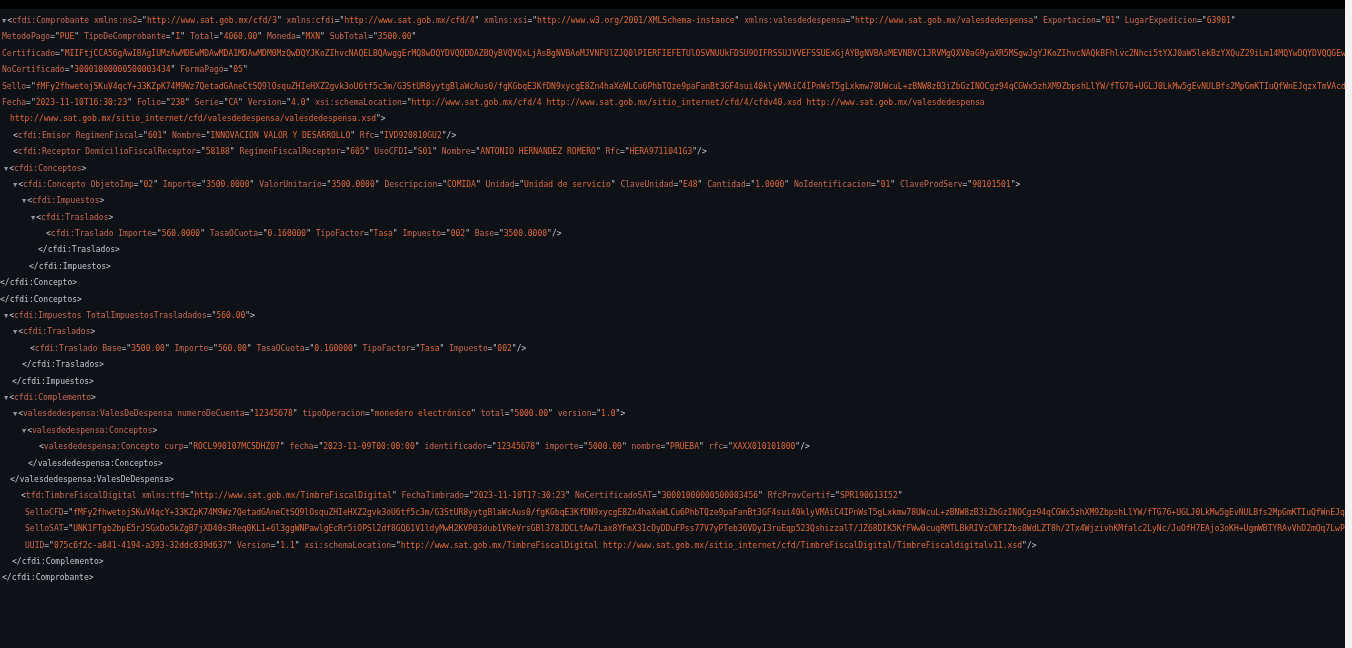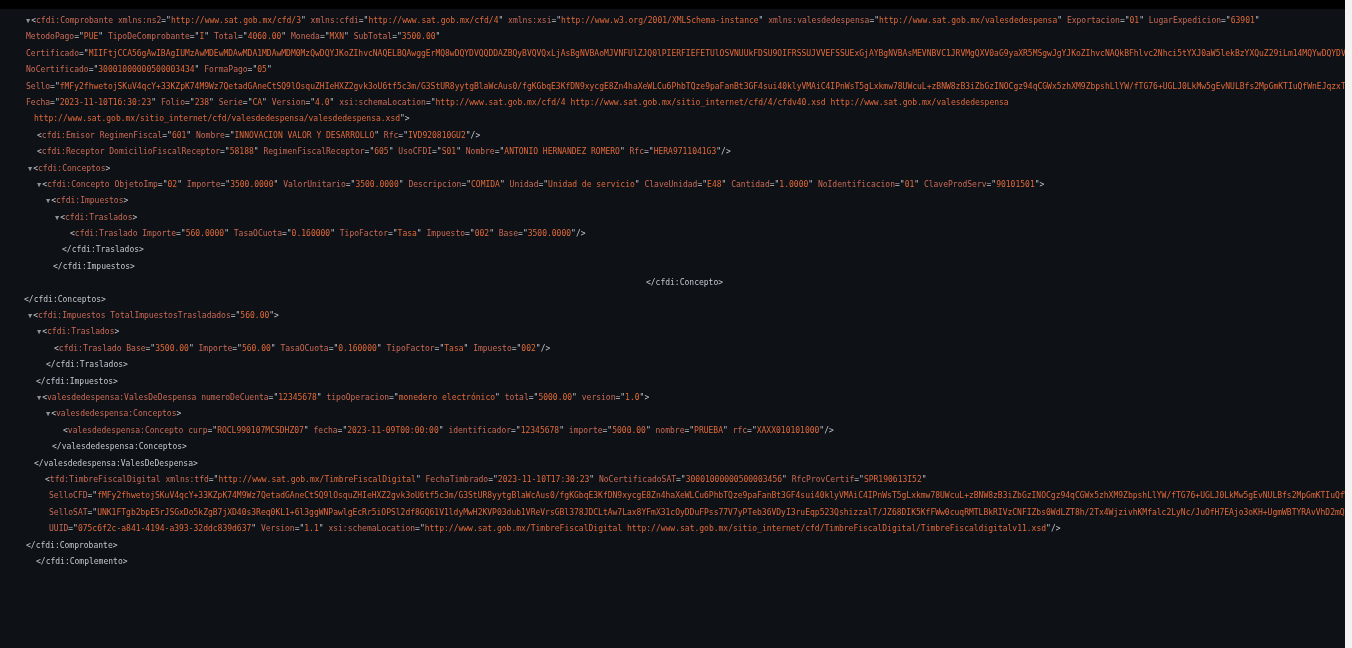--- a/index.html
+++ b/index.html
@@ -7,21 +7,21 @@
     width:1352px;height:648px;overflow:hidden;position:relative;
     background:var(--background,#0e1116);
     font-family:"DejaVu Sans Mono", monospace;
   }
   .topbar{position:absolute;top:0;left:0;height:9px;background:var(--topbar,#000);width:1345px;}
   .scrollbar{position:absolute;top:0;right:0;width:7px;height:648px;background:var(--scrollbar,#f2f2f2);}
   .xml{
     position:absolute;top:13px;left:0;right:7px;bottom:0;overflow:hidden;
     font-size:8px;line-height:16.4px;
   }
-  .line{white-space:pre;height:16.4px;overflow:hidden;margin-left:24px;}
+  .line{white-space:pre;height:16.4px;overflow:hidden;}
   .punct{color:var(--punct,#c3c8cf);}
   .tag{color:var(--tag,#cb6a55);}
   .attr{color:var(--attr,#cb6a55);}
   .val{color:var(--val,#e26a3a);}
   .arrow{color:var(--arrow,#8f949b);font-size:7px;margin-right:1px;}
 </style>
 </head>
 <body>
 
 <div class="topbar"></div>
@@ -36,31 +36,32 @@
     <div class="line" style="padding-left: 10px;"><span class="val">http://www.sat.gob.mx/sitio_internet/cfd/valesdedespensa/valesdedespensa.xsd</span><span class="punct">"&gt;</span></div>
     <div class="line" style="padding-left: 13px;"><span class="punct">&lt;</span><span class="tag">cfdi:Emisor</span><span class="attr"> RegimenFiscal</span><span class="punct">="</span><span class="val">601</span><span class="punct">"</span><span class="attr"> Nombre</span><span class="punct">="</span><span class="val">INNOVACION VALOR Y DESARROLLO</span><span class="punct">"</span><span class="attr"> Rfc</span><span class="punct">="</span><span class="val">IVD920810GU2</span><span class="punct">"</span><span class="punct">/&gt;</span></div>
     <div class="line" style="padding-left: 13px;"><span class="punct">&lt;</span><span class="tag">cfdi:Receptor</span><span class="attr"> DomicilioFiscalReceptor</span><span class="punct">="</span><span class="val">58188</span><span class="punct">"</span><span class="attr"> RegimenFiscalReceptor</span><span class="punct">="</span><span class="val">605</span><span class="punct">"</span><span class="attr"> UsoCFDI</span><span class="punct">="</span><span class="val">S01</span><span class="punct">"</span><span class="attr"> Nombre</span><span class="punct">="</span><span class="val">ANTONIO HERNANDEZ ROMERO</span><span class="punct">"</span><span class="attr"> Rfc</span><span class="punct">="</span><span class="val">HERA9711041G3</span><span class="punct">"</span><span class="punct">/&gt;</span></div>
     <div class="line" style="padding-left: 4px;"><span class="arrow">▼</span><span class="punct">&lt;</span><span class="tag">cfdi:Conceptos</span><span class="punct">&gt;</span></div>
     <div class="line" style="padding-left: 13px;"><span class="arrow">▼</span><span class="punct">&lt;</span><span class="tag">cfdi:Concepto</span><span class="attr"> ObjetoImp</span><span class="punct">="</span><span class="val">02</span><span class="punct">"</span><span class="attr"> Importe</span><span class="punct">="</span><span class="val">3500.0000</span><span class="punct">"</span><span class="attr"> ValorUnitario</span><span class="punct">="</span><span class="val">3500.0000</span><span class="punct">"</span><span class="attr"> Descripcion</span><span class="punct">="</span><span class="val">COMIDA</span><span class="punct">"</span><span class="attr"> Unidad</span><span class="punct">="</span><span class="val">Unidad de servicio</span><span class="punct">"</span><span class="attr"> ClaveUnidad</span><span class="punct">="</span><span class="val">E48</span><span class="punct">"</span><span class="attr"> Cantidad</span><span class="punct">="</span><span class="val">1.0000</span><span class="punct">"</span><span class="attr"> NoIdentificacion</span><span class="punct">="</span><span class="val">01</span><span class="punct">"</span><span class="attr"> ClaveProdServ</span><span class="punct">="</span><span class="val">90101501</span><span class="punct">"</span><span class="punct">&gt;</span></div>
     <div class="line" style="padding-left: 22px;"><span class="arrow">▼</span><span class="punct">&lt;</span><span class="tag">cfdi:Impuestos</span><span class="punct">&gt;</span></div>
     <div class="line" style="padding-left: 31px;"><span class="arrow">▼</span><span class="punct">&lt;</span><span class="tag">cfdi:Traslados</span><span class="punct">&gt;</span></div>
     <div class="line" style="padding-left: 46px;"><span class="punct">&lt;</span><span class="tag">cfdi:Traslado</span><span class="attr"> Importe</span><span class="punct">="</span><span class="val">560.0000</span><span class="punct">"</span><span class="attr"> TasaOCuota</span><span class="punct">="</span><span class="val">0.160000</span><span class="punct">"</span><span class="attr"> TipoFactor</span><span class="punct">="</span><span class="val">Tasa</span><span class="punct">"</span><span class="attr"> Impuesto</span><span class="punct">="</span><span class="val">002</span><span class="punct">"</span><span class="attr"> Base</span><span class="punct">="</span><span class="val">3500.0000</span><span class="punct">"</span><span class="punct">/&gt;</span></div>
     <div class="line" style="padding-left: 38px;"><span class="punct">&lt;/cfdi:Traslados&gt;</span></div>
     <div class="line" style="padding-left: 29px;"><span class="punct">&lt;/cfdi:Impuestos&gt;</span></div>
-    <div class="line" style=" text-align: center;"><span class="punct">&lt;/cfdi:Concepto&gt;</span></div>
+    <div class="line" style=""><span class="punct">&lt;/cfdi:Concepto&gt;</span></div>
     <div class="line" style=""><span class="punct">&lt;/cfdi:Conceptos&gt;</span></div>
     <div class="line" style="padding-left: 4px;"><span class="arrow">▼</span><span class="punct">&lt;</span><span class="tag">cfdi:Impuestos</span><span class="attr"> TotalImpuestosTrasladados</span><span class="punct">="</span><span class="val">560.00</span><span class="punct">"</span><span class="punct">&gt;</span></div>
     <div class="line" style="padding-left: 13px;"><span class="arrow">▼</span><span class="punct">&lt;</span><span class="tag">cfdi:Traslados</span><span class="punct">&gt;</span></div>
     <div class="line" style="padding-left: 30px;"><span class="punct">&lt;</span><span class="tag">cfdi:Traslado</span><span class="attr"> Base</span><span class="punct">="</span><span class="val">3500.00</span><span class="punct">"</span><span class="attr"> Importe</span><span class="punct">="</span><span class="val">560.00</span><span class="punct">"</span><span class="attr"> TasaOCuota</span><span class="punct">="</span><span class="val">0.160000</span><span class="punct">"</span><span class="attr"> TipoFactor</span><span class="punct">="</span><span class="val">Tasa</span><span class="punct">"</span><span class="attr"> Impuesto</span><span class="punct">="</span><span class="val">002</span><span class="punct">"</span><span class="punct">/&gt;</span></div>
     <div class="line" style="padding-left: 22px;"><span class="punct">&lt;/cfdi:Traslados&gt;</span></div>
     <div class="line" style="padding-left: 12px;"><span class="punct">&lt;/cfdi:Impuestos&gt;</span></div>
+    <div class="line" style="padding-left: 4px;"><span class="arrow">▼</span><span class="punct">&lt;</span><span class="tag">cfdi:Complemento</span><span class="punct">&gt;</span></div>
     <div class="line" style="padding-left: 13px;"><span class="arrow">▼</span><span class="punct">&lt;</span><span class="tag">valesdedespensa:ValesDeDespensa</span><span class="attr"> numeroDeCuenta</span><span class="punct">="</span><span class="val">12345678</span><span class="punct">"</span><span class="attr"> tipoOperacion</span><span class="punct">="</span><span class="val">monedero electrónico</span><span class="punct">"</span><span class="attr"> total</span><span class="punct">="</span><span class="val">5000.00</span><span class="punct">"</span><span class="attr"> version</span><span class="punct">="</span><span class="val">1.0</span><span class="punct">"</span><span class="punct">&gt;</span></div>
     <div class="line" style="padding-left: 22px;"><span class="arrow">▼</span><span class="punct">&lt;</span><span class="tag">valesdedespensa:Conceptos</span><span class="punct">&gt;</span></div>
     <div class="line" style="padding-left: 39px;"><span class="punct">&lt;</span><span class="tag">valesdedespensa:Concepto</span><span class="attr"> curp</span><span class="punct">="</span><span class="val">ROCL990107MCSDHZ07</span><span class="punct">"</span><span class="attr"> fecha</span><span class="punct">="</span><span class="val">2023-11-09T00:00:00</span><span class="punct">"</span><span class="attr"> identificador</span><span class="punct">="</span><span class="val">12345678</span><span class="punct">"</span><span class="attr"> importe</span><span class="punct">="</span><span class="val">5000.00</span><span class="punct">"</span><span class="attr"> nombre</span><span class="punct">="</span><span class="val">PRUEBA</span><span class="punct">"</span><span class="attr"> rfc</span><span class="punct">="</span><span class="val">XAXX010101000</span><span class="punct">"</span><span class="punct">/&gt;</span></div>
     <div class="line" style="padding-left: 28px;"><span class="punct">&lt;/valesdedespensa:Conceptos&gt;</span></div>
     <div class="line" style="padding-left: 10px;"><span class="punct">&lt;/valesdedespensa:ValesDeDespensa&gt;</span></div>
     <div class="line" style="padding-left: 21px;"><span class="punct">&lt;</span><span class="tag">tfd:TimbreFiscalDigital</span><span class="attr"> xmlns:tfd</span><span class="punct">="</span><span class="val">http://www.sat.gob.mx/TimbreFiscalDigital</span><span class="punct">"</span><span class="attr"> FechaTimbrado</span><span class="punct">="</span><span class="val">2023-11-10T17:30:23</span><span class="punct">"</span><span class="attr"> NoCertificadoSAT</span><span class="punct">="</span><span class="val">30001000000500003456</span><span class="punct">"</span><span class="attr"> RfcProvCertif</span><span class="punct">="</span><span class="val">SPR190613I52</span><span class="punct">"</span></div>
     <div class="line" style="padding-left: 25px;"><span class="attr">SelloCFD</span><span class="punct">="</span><span class="val">fMFy2fhwetojSKuV4qcY+33KZpK74M9Wz7QetadGAneCtSQ9lOsquZHIeHXZ2gvk3oU6tf5c3m/G3StUR8yytgBlaWcAus0/fgKGbqE3KfDN9xycgE8Zn4haXeWLCu6PhbTQze9paFanBt3GF4sui40klyVMAiC4IPnWsT5gLxkmw78UWcuL+zBNW8zB3iZbGzINOCgz94qCGWx5zhXM9ZbpshLlYW/fTG76+UGLJ0LkMw5gEvNULBfs2MpGmKTIuQfWnEJqzxTmVAcd8LFIz0q</span></div>
     <div class="line" style="padding-left: 25px;"><span class="attr">SelloSAT</span><span class="punct">="</span><span class="val">UNK1FTgb2bpE5rJSGxDo5kZgB7jXD40s3Req0KL1+6l3ggWNPawlgEcRr5iOPSl2df8GQ61V1ldyMwH2KVP03dub1VReVrsGBl378JDCLtAw7Lax8YFmX31cOyDDuFPss77V7yPTeb36VDyI3ruEqp523QshizzalT/JZ68DIK5KfFWw0cuqRMTLBkRIVzCNFIZbs0WdLZT8h/2Tx4WjzivhKMfalc2LyNc/JuOfH7EAjo3oKH+UgmWBTYRAvVhD2mQq7LwPd</span></div>
     <div class="line" style="padding-left: 25px;"><span class="attr">UUID</span><span class="punct">="</span><span class="val">075c6f2c-a841-4194-a393-32ddc839d637</span><span class="punct">"</span><span class="attr"> Version</span><span class="punct">="</span><span class="val">1.1</span><span class="punct">"</span><span class="attr"> xsi:schemaLocation</span><span class="punct">="</span><span class="val">http://www.sat.gob.mx/TimbreFiscalDigital http://www.sat.gob.mx/sitio_internet/cfd/TimbreFiscalDigital/TimbreFiscaldigitalv11.xsd</span><span class="punct">"</span><span class="punct">/&gt;</span></div>
+    <div class="line" style="padding-left: 12px;"><span class="punct">&lt;/cfdi:Complemento&gt;</span></div>
     <div class="line" style="padding-left: 2px;"><span class="punct">&lt;/cfdi:Comprobante&gt;</span></div>
-    <div class="line" style="padding-left: 12px;"><span class="punct">&lt;/cfdi:Complemento&gt;</span></div>
   </div>
 
 </body></html>

